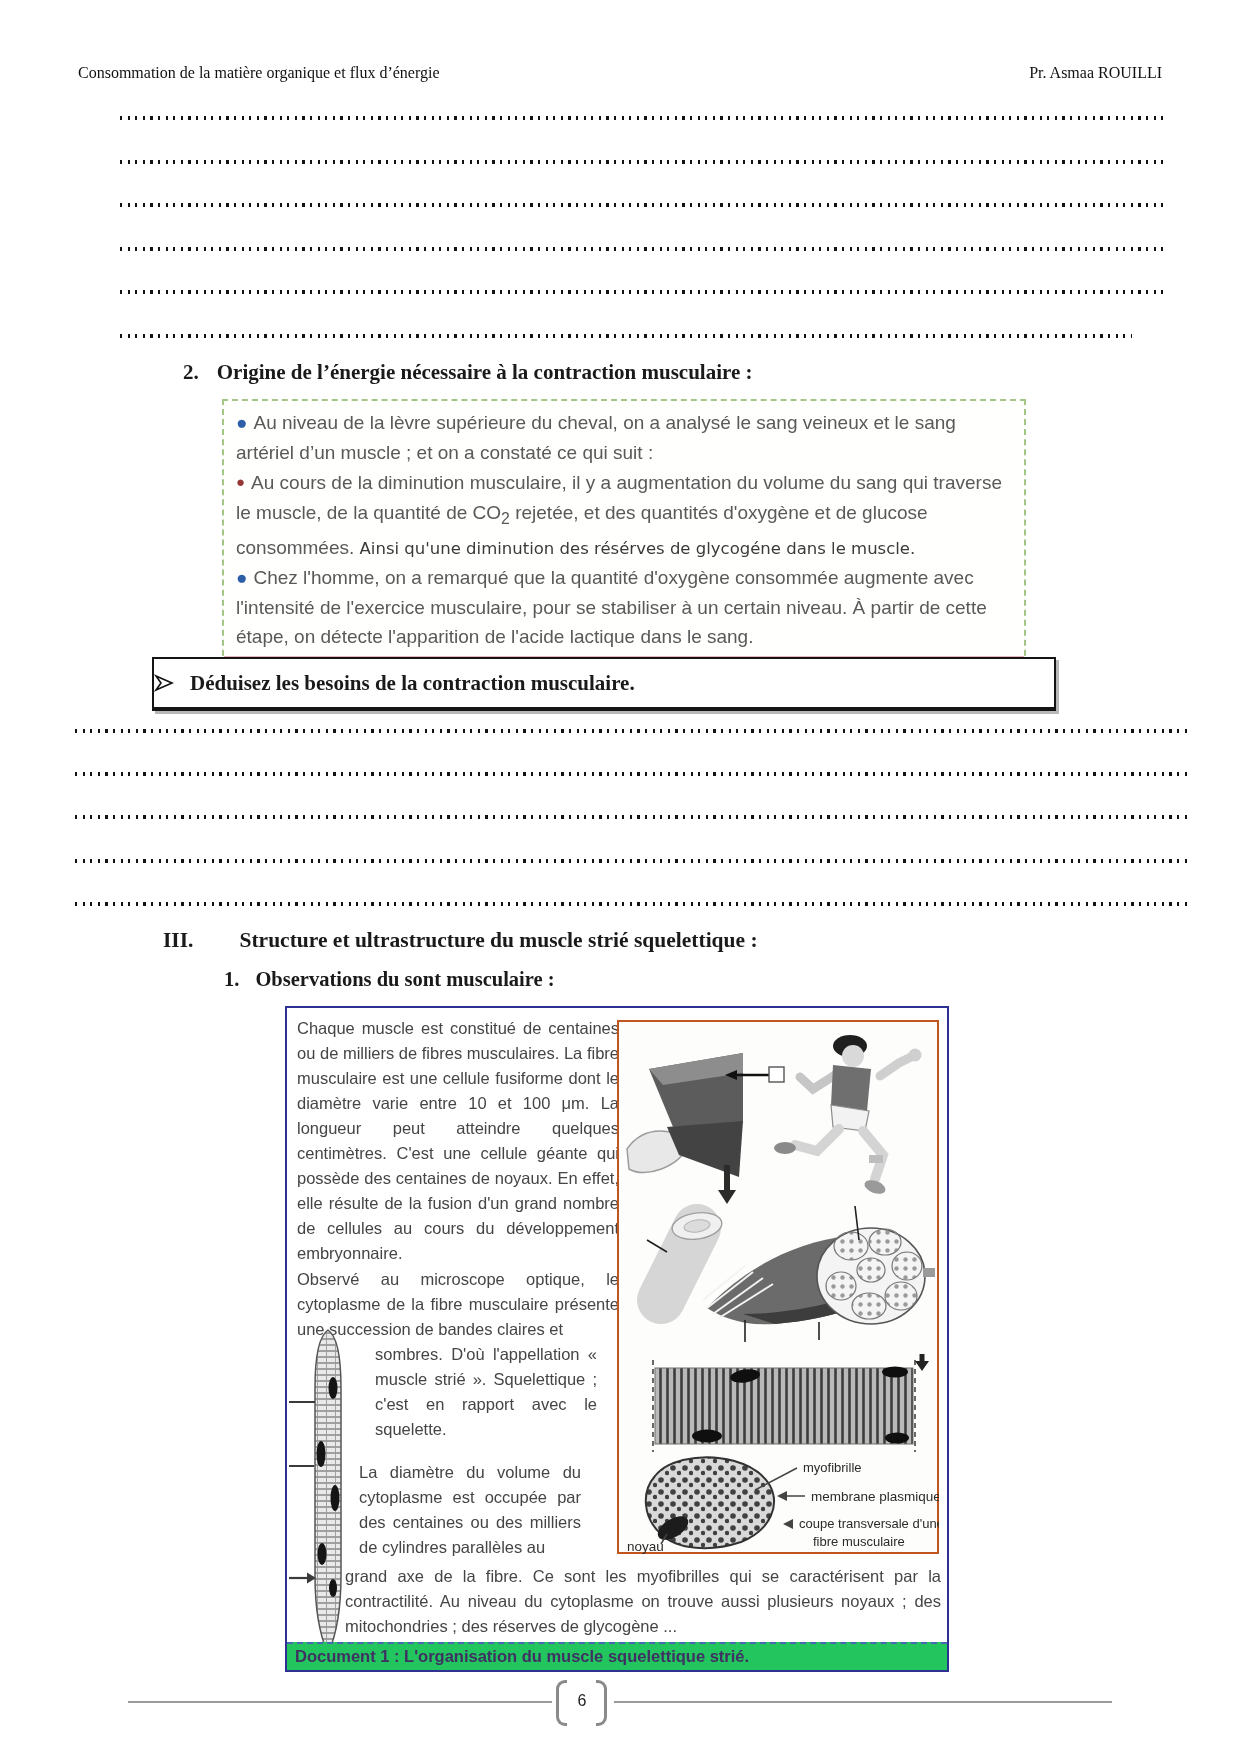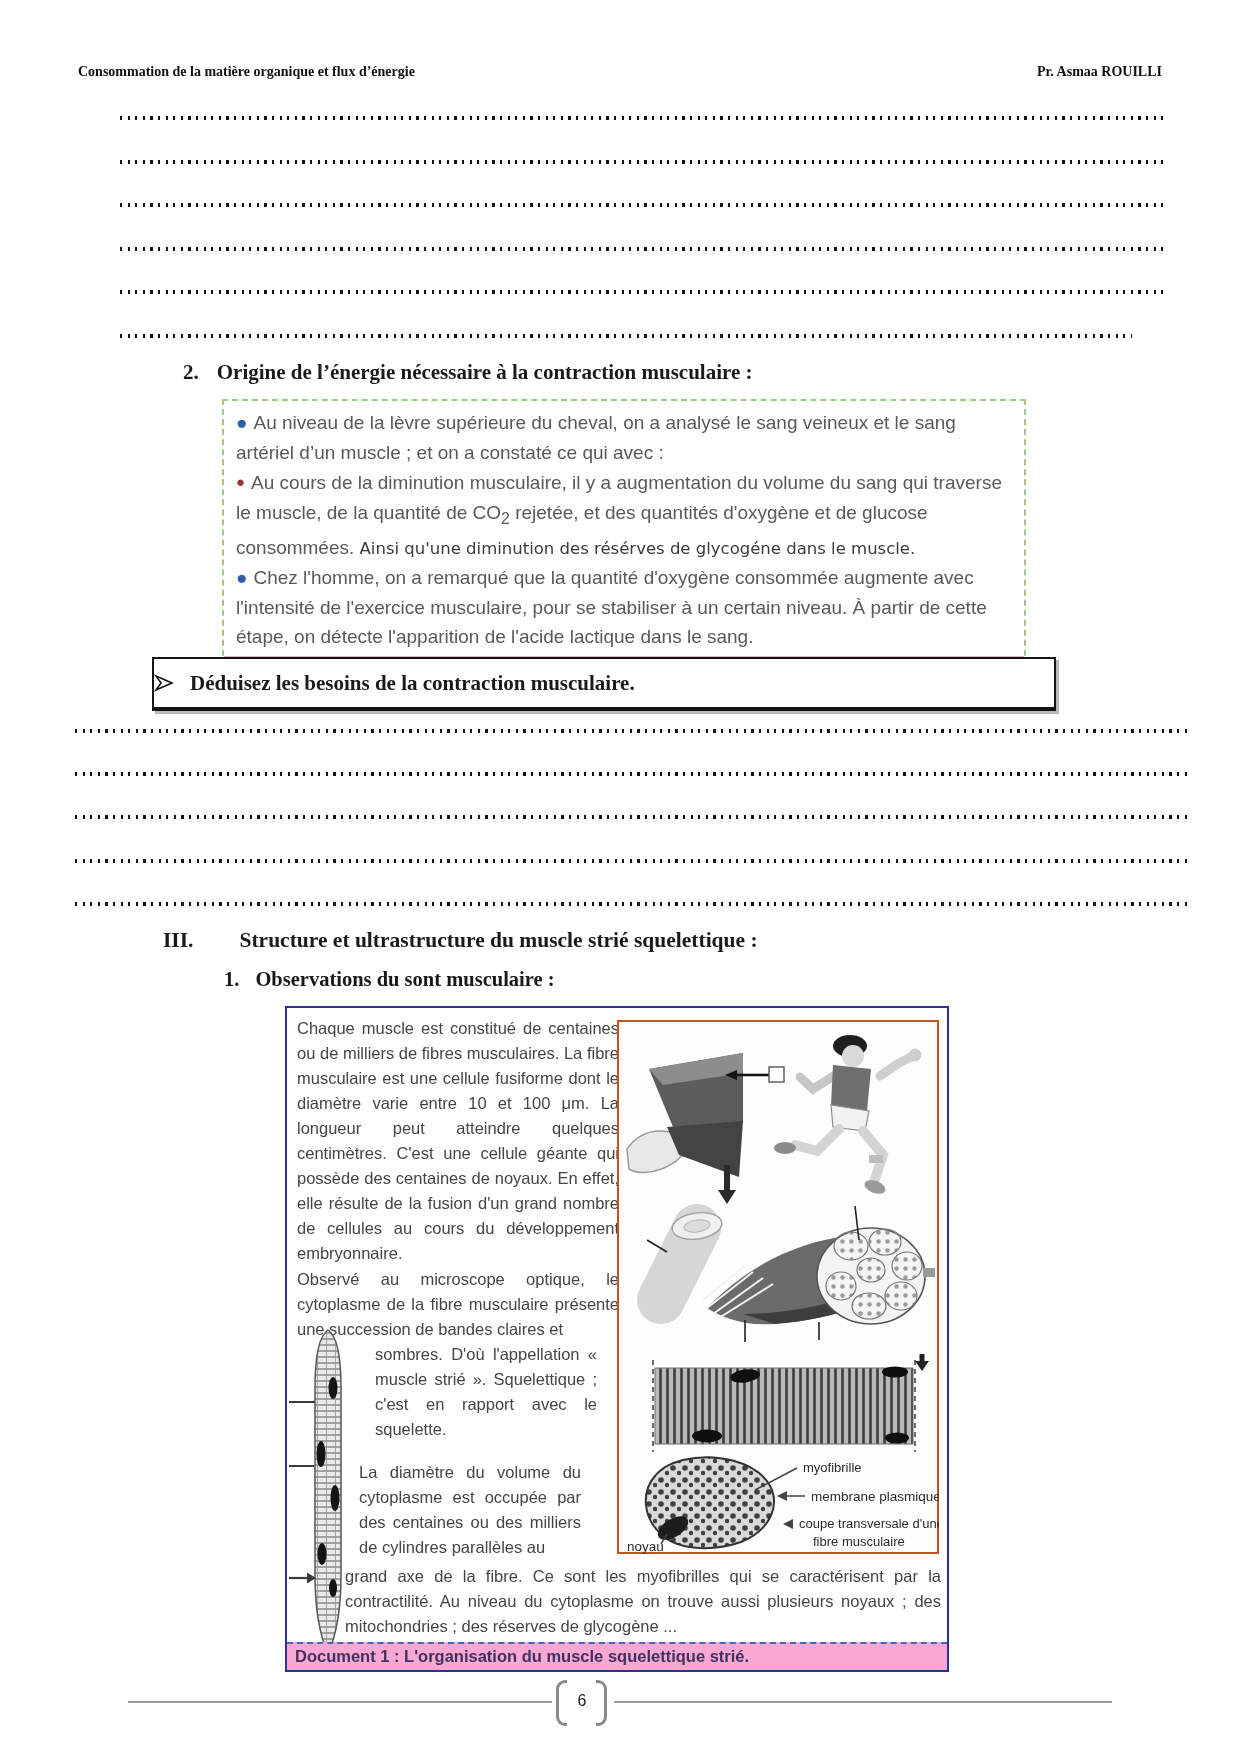--- a/index.html
+++ b/index.html
@@ -1,20 +1,20 @@
 <!DOCTYPE html>
 <html><head>
 <meta charset="utf-8">
 <style>
   html,body{margin:0;padding:0;background:#fff;}
   #page{position:relative;width:1240px;height:1754px;background:#ffffff;overflow:hidden;
         font-family:"Liberation Serif",serif;color:#1a1a1a;}
   .abs{position:absolute;}
   
-  .hdr{font-size:14px;color:#111;font-weight:bold;}
+  .hdr{font-size:16px;color:#111;}
   
   .dots{height:4px;background-image:repeating-linear-gradient(to right,#121212 0 2.2px,transparent 2.2px 7.6px);}
   
   .h-num{font-weight:bold;}
   .heading{font-weight:bold;font-size:21px;display:flex;}
   
   #doc2{border:2px dashed #a3c687;background:#fffffe;box-sizing:border-box;
         font-family:"Liberation Sans",sans-serif;font-size:19px;line-height:29.5px;color:#595959;}
   #doc2 .inner{padding:7px 12px 0 12px;}
   .blt-blue{color:#2c5fa8;margin-right:6px;}
@@ -27,21 +27,21 @@
   #qbox{border:2px solid #141414;border-bottom-width:4px;box-shadow:3px 3px 0 rgba(125,125,125,.55);
         background:#fff;display:flex;align-items:center;gap:16px;box-sizing:border-box;}
   #qbox .qtext{font-weight:bold;font-size:21px;font-family:"Liberation Serif",serif;}
   
   #doc1{border:2px solid #2e3192;background:#fff;box-sizing:border-box;}
   #doc1 .body-text{font-family:"Liberation Sans",sans-serif;font-size:16.5px;line-height:25px;
         color:#454545;text-align:justify;}
   #doc1 p{margin:0 0 1px 0;}
   #orangebox{border:2px solid #c0561b;background:#fdfdfb;box-sizing:border-box;}
   #doc1-caption{border-top:2px dashed #4769b1;height:28px;box-sizing:border-box;padding:3px 8px;
-        font-family:"Liberation Sans",sans-serif;font-weight:bold;font-size:16.5px;color:#3f3162;background:#f9a8d4;margin-top:28px;}
+        font-family:"Liberation Sans",sans-serif;font-weight:bold;font-size:16.5px;color:#3f3162;background:#22c55e;margin-top:28px;}
   svg text{font-family:"Liberation Sans",sans-serif;fill:#2b2b2b;}
   
   .f-line{height:2px;background:#9a9a9a;}
   .bracket{width:11px;height:46px;box-sizing:border-box;}
   .bracket.l{border-left:3px solid #8a8a8a;border-top:3px solid #8a8a8a;border-bottom:3px solid #8a8a8a;border-radius:9px 0 0 9px;}
   .bracket.r{border-right:3px solid #8a8a8a;border-top:3px solid #8a8a8a;border-bottom:3px solid #8a8a8a;border-radius:0 9px 9px 0;}
   #pagenum{font-family:"Liberation Sans",sans-serif;font-size:16px;color:#222;text-align:center;}
 </style>
 </head>
 <body>
@@ -58,21 +58,21 @@
   <div class="abs dots" style="left:120px;top:290px;width:1046px;"></div>
   <div class="abs dots" style="left:120px;top:334px;width:1012px;"></div>
 
   <div class="abs heading" style="left:183px;top:360px;">
     <span class="h-num" style="margin-right:18px;">2.</span>
     <span>Origine de l’énergie nécessaire à la contraction musculaire :</span>
   </div>
 
   <div id="doc2" class="abs" style="left:222px;top:399px;width:804px;min-height:248px;">
     <div class="inner">
-      <div><span class="blt-blue">●</span><span>Au niveau de la lèvre supérieure du cheval, on a analysé le sang veineux et le sang artériel d’un muscle ; et on a constaté ce qui avec :</span></div>
+      <div><span class="blt-blue">●</span><span>Au niveau de la lèvre supérieure du cheval, on a analysé le sang veineux et le sang artériel d’un muscle ; et on a constaté ce qui suit :</span></div>
       <div><span class="blt-red">●</span><span>Au cours de la diminution musculaire, il y a augmentation du volume du sang qui traverse le muscle, de la quantité de CO</span><sub>2</sub><span> rejetée, et des quantités d'oxygène et de glucose consommées. </span><span class="note">Ainsi qu'une diminution des résérves de glycogéne dans le muscle.</span></div>
       <div><span class="blt-blue">●</span><span>Chez l'homme, on a remarqué que la quantité d'oxygène consommée augmente avec l'intensité de l'exercice musculaire, pour se stabiliser à un certain niveau. À partir de cette étape, on détecte l'apparition de l'acide lactique dans le sang.</span></div>
     </div>
     <div id="doc2-caption">
       <span>Document </span><span class="num">2</span><span> : les phénomènes chimiques accompagnant la contraction musculaire.</span>
     </div>
   </div>
 
   <div id="qbox" class="abs" style="left:152px;top:657px;width:904px;height:54px;">
     <svg width="20" height="18" viewBox="0 0 20 18">

